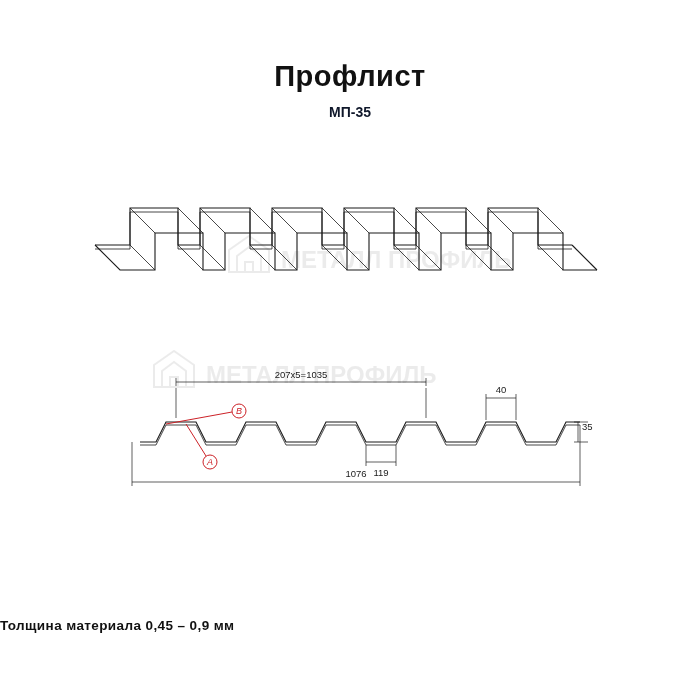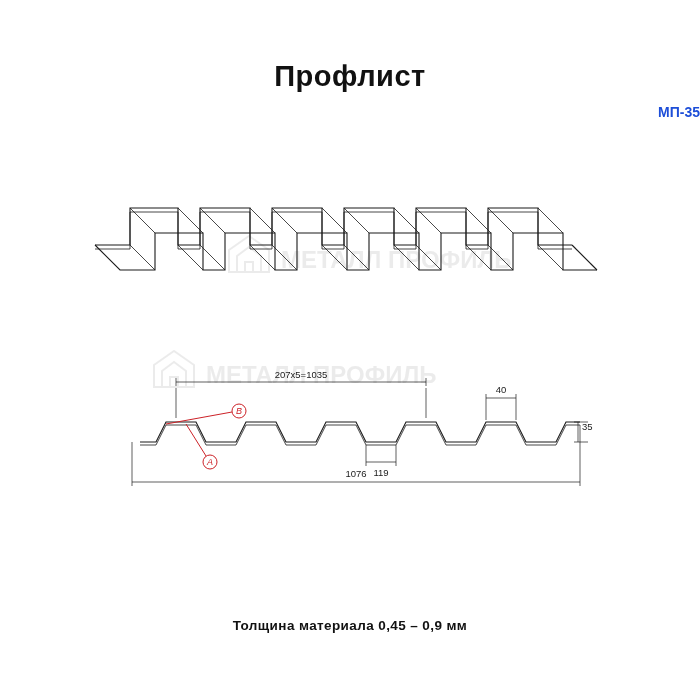--- a/index.html
+++ b/index.html
@@ -29,31 +29,31 @@
     font-size: 29px;
     font-weight: bold;
     letter-spacing: 0.5px;
     color: #111111;
   }
   .subtitle {
     position: absolute;
     top: 104px;
     left: 0;
     width: 700px;
-    text-align: right;
+    text-align: center;
     font-size: 14px;
     font-weight: bold;
-    color: #1d4ed8;
+    color: #0f172a;
   }
   .footer-note {
     position: absolute;
     top: 618px;
     left: 0;
     width: 700px;
-    text-align: center;
+    text-align: left;
     font-size: 13.5px;
     font-weight: bold;
     letter-spacing: 0.4px;
     color: #111111;
   }
   .iso-wrap {
     position: absolute;
     top: 160px;
     left: 60px;
     width: 580px;

